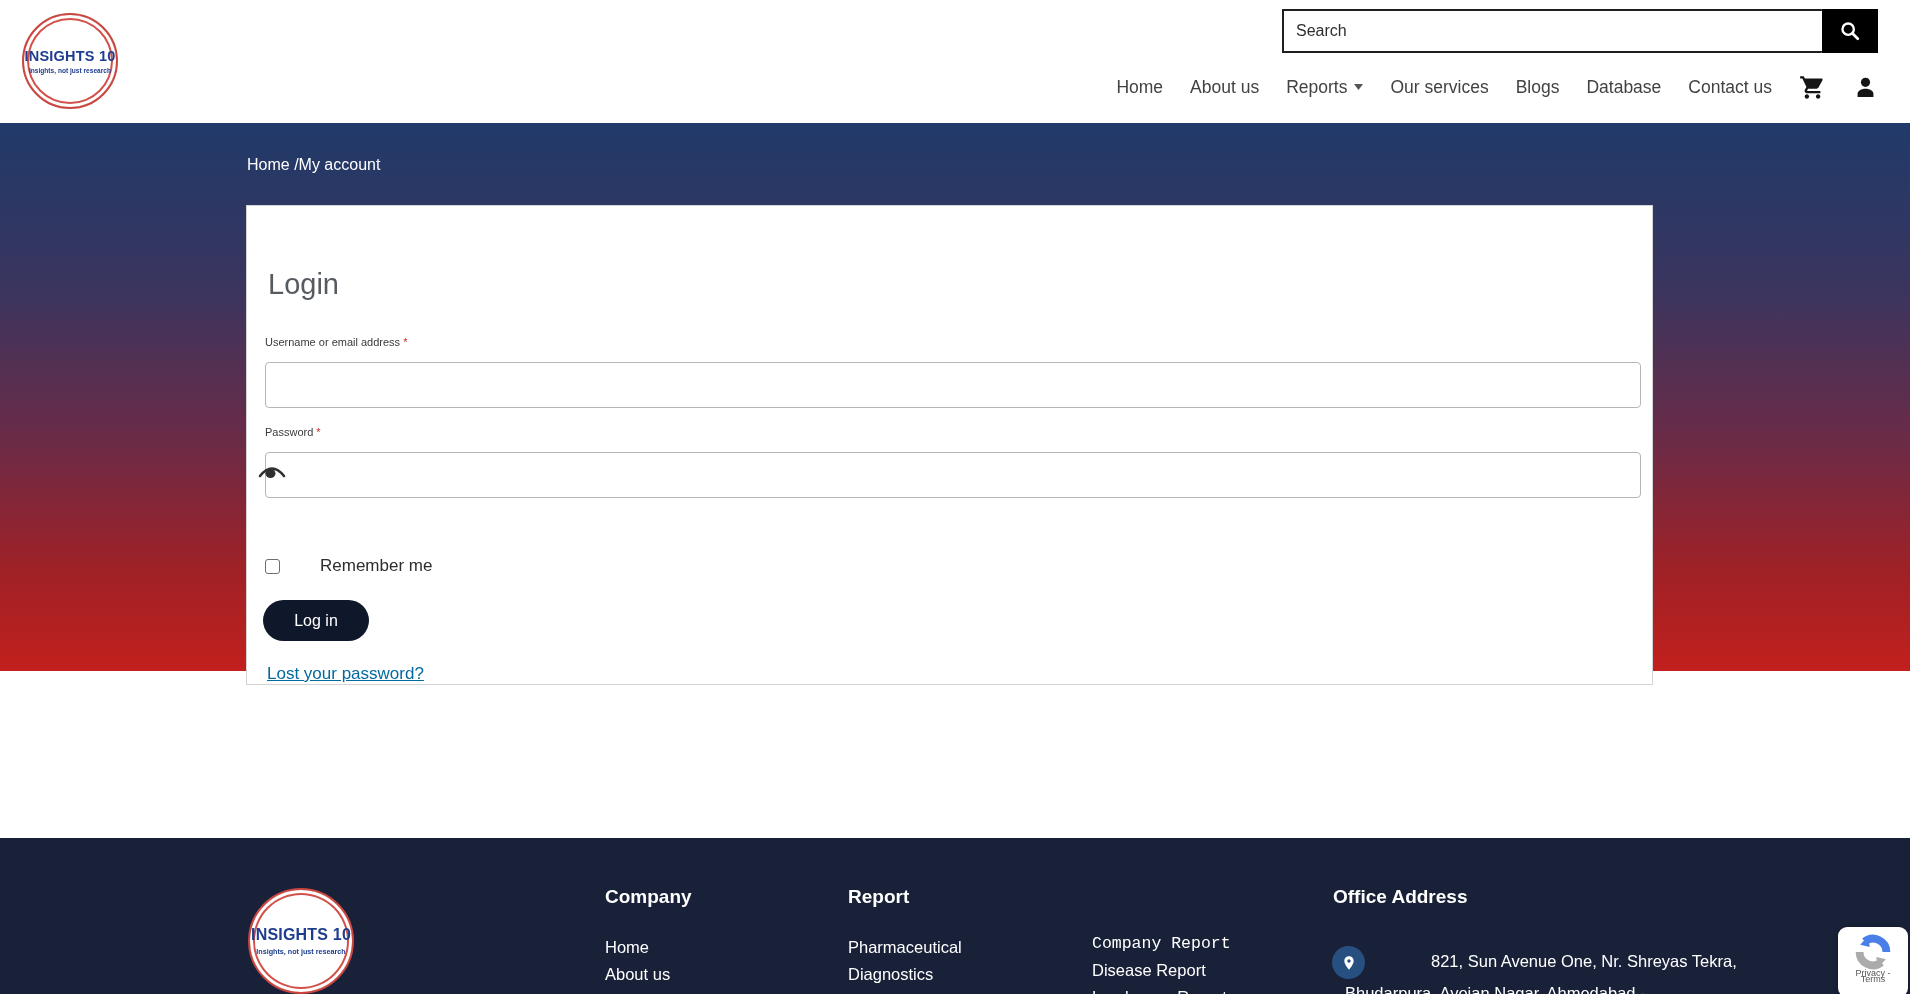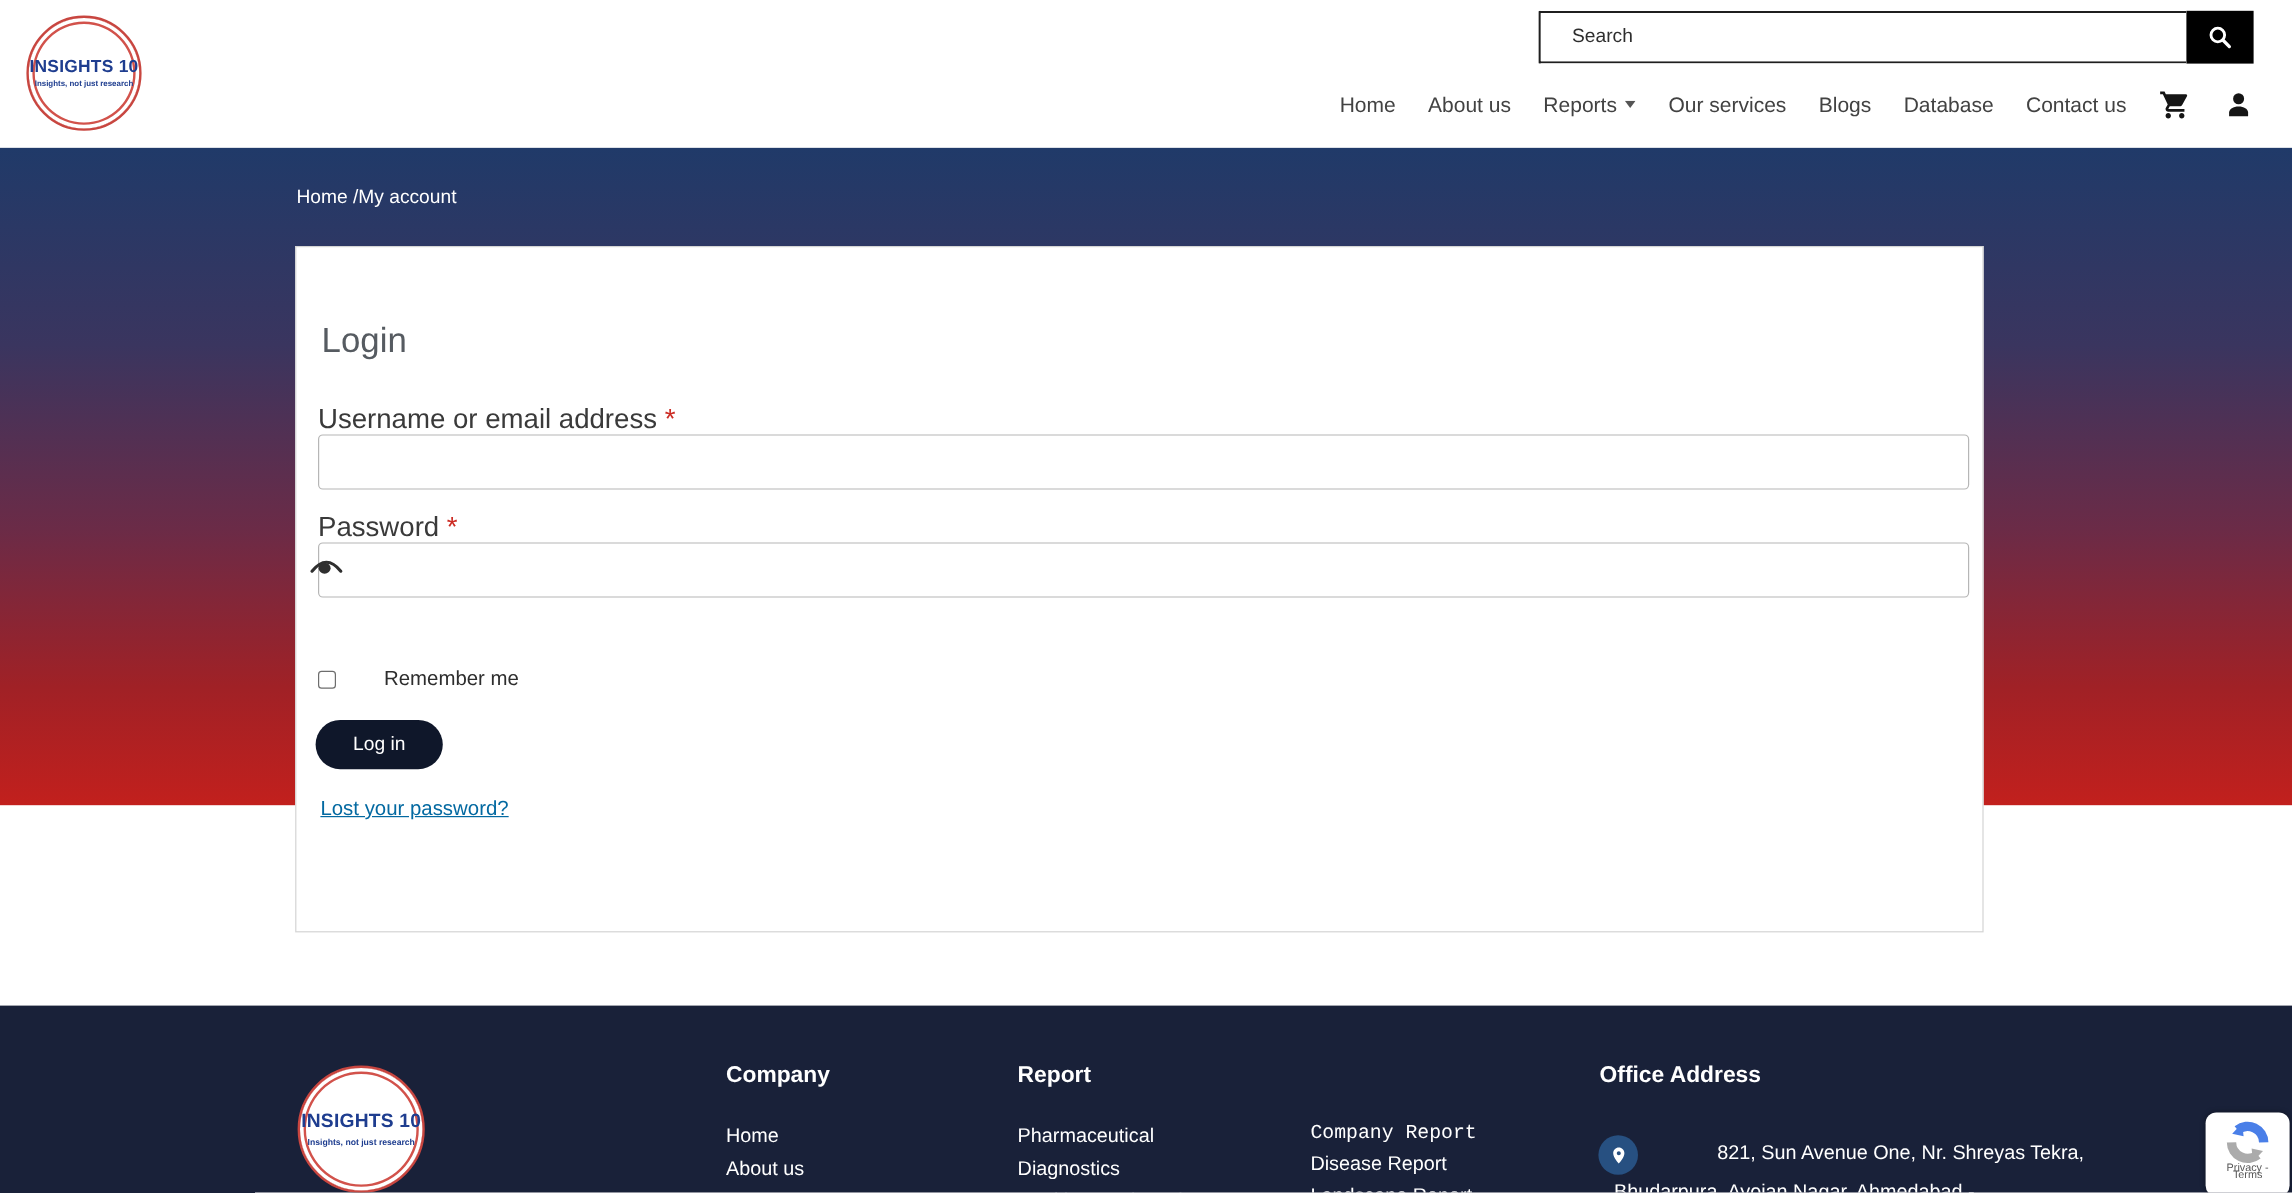--- a/index.html
+++ b/index.html
@@ -17,41 +17,41 @@
           box-shadow: inset 0 0 0 3px #ffffff, inset 0 0 0 5px #d2524b;
           display:flex; flex-direction:column; align-items:center; justify-content:center; }
   .logo-header { left:22px; top:13px; width:96px; height:96px; }
   .logo-name { color:#1e3d8f; font-weight:800; letter-spacing:0.2px;text-align:right; }
   .logo-tag  { color:#1e3d8f; font-weight:700; }
   .logo-header .logo-name { font-size:14.5px; }
   .logo-header .logo-tag  { font-size:6.6px; margin-top:3px; }
 
   .search-form { position:absolute; left:1282px; top:9px; width:596px; height:44px; display:flex; }
   .search-input { width:540px; height:44px; border:2px solid #1f1f1f; border-right:none;
-                  padding:0 26px; font-size:16px; color:#2e2e2e; outline:none; border-radius:1px;
+                  padding:0 12px; font-size:16px; color:#2e2e2e; outline:none; border-radius:1px;
                   font-family:"Liberation Sans", sans-serif; }
   .search-input::placeholder { color:#2e2e2e; opacity:1; }
   .search-btn { width:56px; height:44px; background:#000; border:none; display:flex;
                 align-items:center; justify-content:center; cursor:pointer; }
 
   .nav { position:absolute; right:32px; top:70px; height:34px; display:flex; align-items:center; gap:27px; }
   .nav-item { font-size:17.5px; color:#424242; font-weight:500; cursor:pointer; display:flex; align-items:center; gap:7px; white-space:nowrap; }
   .nav-icon-btn { cursor:pointer; display:flex; align-items:center; }
 
   
   .hero { position:absolute; left:0; top:123px; width:1910px; height:548px;
           background:linear-gradient(180deg,#203a69 0%, #3a355f 30%, #6b2b47 58%, #a02126 82%, #c2201d 100%); }
   .breadcrumb { position:absolute; left:247px; top:33px; color:#ffffff; font-size:16px; font-weight:500; }
   .breadcrumb .crumb-link { cursor:pointer; }
 
   
-  .card { position:absolute; left:246px; top:205px; width:1407px; height:572px;
+  .card { position:absolute; left:246px; top:205px; width:1407px; height:480px;
           background:#ffffff; border:1px solid #d4d4d4; z-index:4; }
   .login-title { position:absolute; left:21px; top:62px; font-size:29px; color:#565b61; font-weight:400; }
-  .field-label { position:absolute; left:18px; font-size:23px; color:#3a3a3a; }
+  .field-label { position:absolute; left:18px; font-size:11px; color:#3a3a3a; }
   .label-user { top:130px; }
   .label-pass { top:220px; }
   .req { color:#cc2b23; }
   .text-field { position:absolute; left:18px; width:1376px; height:46px; border:1px solid #b6b6b6;
                 border-radius:4px; font-size:16px; color:#333; padding:0 14px; outline:none; background:#fff;
                 font-family:"Liberation Sans", sans-serif; }
   .input-user { top:156px; }
   .input-pass { top:246px; padding-left:34px; }
   .eye-toggle { position:absolute; left:10px; top:258px; width:30px; height:20px; cursor:pointer; z-index:2; }
 

